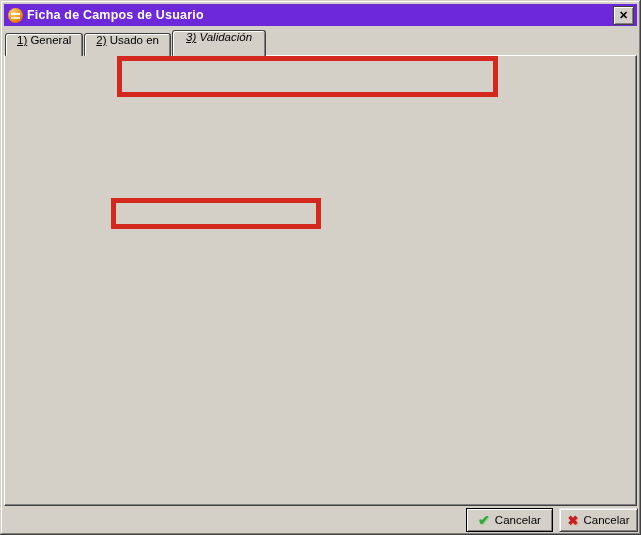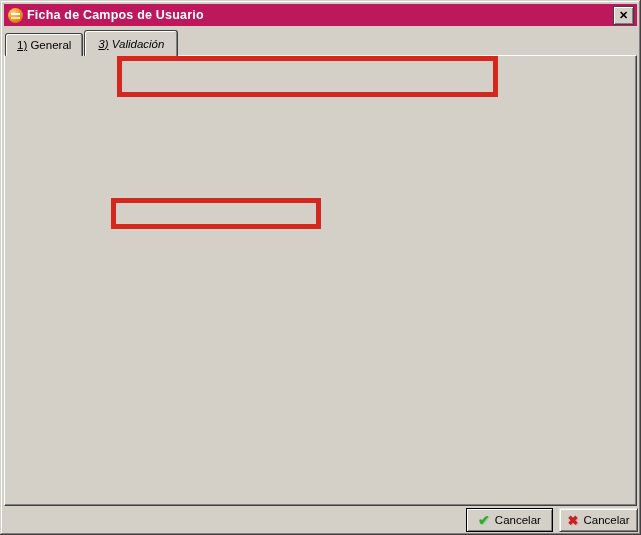--- a/index.html
+++ b/index.html
@@ -10,21 +10,21 @@
     -webkit-font-smoothing:none;
   }
   .window{
     position:absolute;inset:0;background:#d4d0c8;
     box-shadow: inset -1px -1px 0 #404040, inset 1px 1px 0 #d4d0c8,
                 inset -2px -2px 0 #808080, inset 2px 2px 0 #fff;
   }
   
   .titlebar{
     position:absolute;left:4px;top:4px;right:4px;height:22px;
-    background:#be185d;display:flex;align-items:center;padding:0 3px;
+    background:#6d28d9;display:flex;align-items:center;padding:0 3px;
   }
   .title-icon{
     width:15px;height:15px;border-radius:50%;flex:0 0 auto;margin:0 4px 0 1px;
     background:radial-gradient(circle at 35% 30%, #ffd27a 0%, #f79c1d 45%, #d86d00 80%, #a85400 100%);
     position:relative;
   }
   .title-icon::after{
     content:"";position:absolute;left:3px;right:3px;top:5px;height:2px;
     background:#fff;box-shadow:0 4px 0 #ffe9c8;
   }
@@ -32,21 +32,21 @@
     white-space:nowrap;overflow:hidden;letter-spacing:.2px;}
   .close-btn{
     width:19px;height:17px;background:#d4d0c8;border:1px solid #404040;
     box-shadow: inset 1px 1px 0 #fff, inset -1px -1px 0 #808080;
     display:flex;align-items:center;justify-content:center;
     font-size:11px;font-weight:bold;color:#000;cursor:default;line-height:1;
   }
   
   .tabs{position:absolute;left:5px;top:31px;height:25px;display:flex;align-items:flex-end;z-index:5;}
   .tab{
-    background:#d4d0c8;height:22px;padding:0 11px;display:flex;align-items:center;
+    background:#d4d0c8;height:22px;padding:0 11px;display:flex;align-items:flex-start;
     font-size:11.5px;color:#000;
     border:1px solid #404040;border-bottom:none;
     border-radius:3px 3px 0 0;
     box-shadow: inset 1px 1px 0 #fff, inset -1px 0 0 #808080;
     margin-right:1px;position:relative;
   }
   .tab.active{
     height:25px;padding:0 13px;z-index:6;
     box-shadow: inset 1px 1px 0 #fff, inset -1px 0 0 #808080, 0 2px 0 #d4d0c8;
     font-style: italic;
@@ -145,20 +145,23 @@
     <div class="title-text">Ficha de Campos de Usuario</div>
     <div class="close-btn">
       <span>✕</span>
     </div>
   </div>
 
   <div class="tabs">
     <div class="tab">
       <span class="tab-label">1) General</span>
     </div>
+    <div class="tab">
+      <span class="tab-label">2) Usado en</span>
+    </div>
     <div class="tab active">
       <span class="tab-label">3) Validación</span>
     </div>
   </div>
 
   <div class="tab-panel"></div>
 
   <div class="field-label" style="top:62px;">Sql de Tabla Foranea:</div>
   <div class="field-box box-foranea">
     <div class="box-text">SELECT Descripcion_Detallada, Id_Producto FROM Productos</div>

